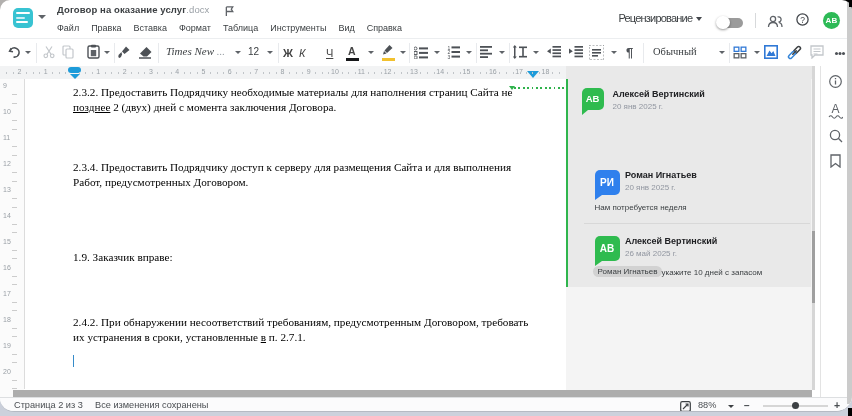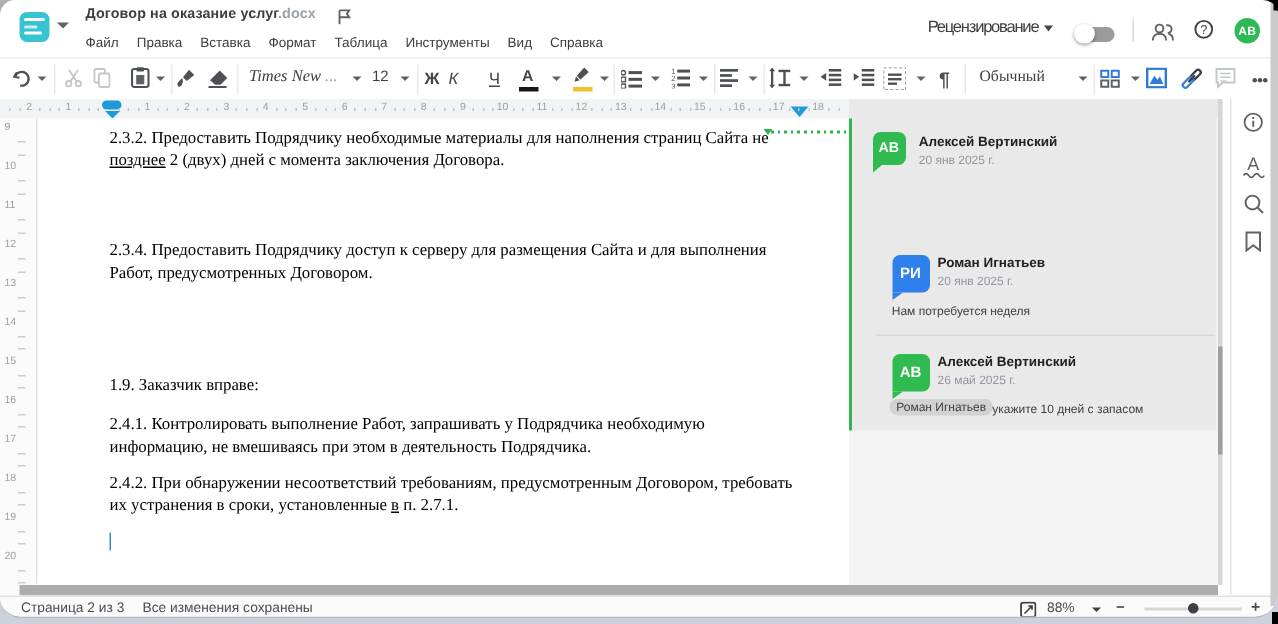--- a/index.html
+++ b/index.html
@@ -7,21 +7,21 @@
 #bgTL{left:0;top:0;width:14px;height:14px;background:#b2b0ae}
 #bgBL{left:0;bottom:0;width:30px;height:30px;background:#c9ced9}
 #bgBottom{left:0;top:410px;width:852px;height:6px;background:#ccd1dc}
 #win{left:0;top:0;width:852px;height:412px;background:#fff;border-radius:10px 10px 16px 14px;overflow:hidden;border-bottom:1px solid #b5bac3;box-sizing:border-box}
 #rightEdge{left:847px;top:0;width:5px;height:404px;background:#cbcbcb}
 
 #logo{left:13px;top:8px;width:20px;height:20px;background:#38c3d2;border-radius:5px}
 #logo i{position:absolute;left:3px;height:1.8px;border-radius:1px;background:#fff}
 #logoCaret{left:38px;top:15px;width:0;height:0;border-left:4px solid transparent;border-right:4px solid transparent;border-top:4px solid #5f6368}
 #title{left:57px;top:4px;font-size:9.5px;font-weight:bold;color:#3c4043;letter-spacing:0.1px}
-#title span{color:#9aa0a6;font-weight:bold}
+#title span{color:#9aa0a6;font-weight:normal}
 #menus{left:57px;top:23px;font-size:9px;color:#3c4043;display:flex;gap:12px}
 #review{right:0;top:12px;font-size:11px;color:#3c4043;letter-spacing:-0.8px}
 #reviewCaret{left:695.5px;top:17px;width:0;height:0;border-left:3.5px solid transparent;border-right:3.5px solid transparent;border-top:4.5px solid #43474c}
 #toggle{left:717px;top:14.5px;width:25.5px;height:10px;border-radius:5px;background:#9b9b9b;margin-top:3px}
 #toggle i{position:absolute;left:-1px;top:-2px;width:13.5px;height:13.5px;border-radius:50%;background:#fff;box-shadow:0 1px 2.5px rgba(0,0,0,.4)}
 #tbdiv1{left:755px;top:13px;width:1px;height:14.5px;background:#d7d9db}
 #avatarTop{left:823px;top:11.5px;width:17px;height:17px;border-radius:50%;background:#2dba56;color:#fff;font-size:8px;font-weight:bold;text-align:center;line-height:17px;letter-spacing:0.3px}
 
 #toolbar{left:0;top:40px;width:852px;height:26px;background:#fff}
 .tdiv{position:absolute;top:3px;width:1px;height:20px;background:#e8eaed}
@@ -362,22 +362,20 @@
         <div class="rtick" style="left: 558.55px; top: 5.5px; height: 2.5px;"></div>
       </div>
 
   <div class="abs" id="pageedge"></div>
   <div class="abs" id="page">
     <div class="doc" style="top:6px">2.3.2. Предоставить Подрядчику необходимые материалы для наполнения страниц Сайта не
 <u>позднее</u> 2 (двух) дней с момента заключения Договора.</div>
     <div class="doc" style="top:81px">2.3.4. Предоставить Подрядчику доступ к серверу для размещения Сайта и для выполнения
 Работ, предусмотренных Договором.</div>
     <div class="doc" style="top:171px">1.9. Заказчик вправе:</div>
-    <div class="doc" style="top:197px">2.4.1. Контролировать выполнение Работ, запрашивать у Подрядчика необходимую
-информацию, не вмешиваясь при этом в деятельность Подрядчика.</div>
     <div class="doc" style="top:235.5px">2.4.2. При обнаружении несоответствий требованиям, предусмотренным Договором, требовать
 их устранения в сроки, установленные <u>в</u> п. 2.7.1.</div>
   </div>
   <div class="abs" id="vruler">
         <div class="vnum" style="top: 6.400px;">9</div>
         <div class="vnum" style="top: 32.350px;">10</div>
         <div class="vnum" style="top: 58.300px;">11</div>
         <div class="vnum" style="top: 84.250px;">12</div>
         <div class="vnum" style="top: 110.200px;">13</div>
         <div class="vnum" style="top: 136.150px;">14</div>

